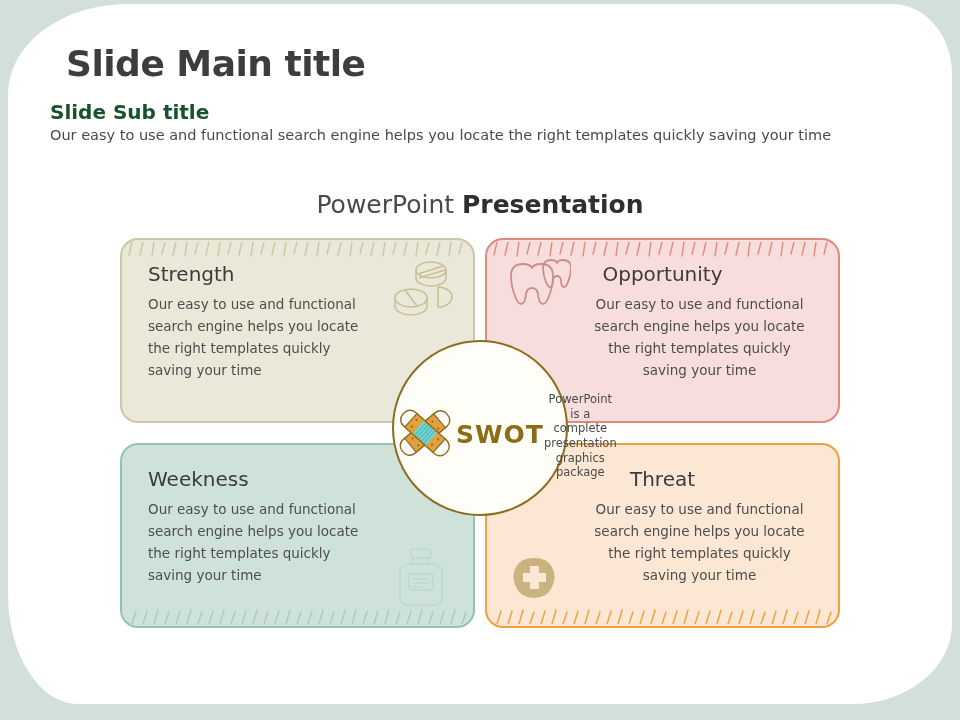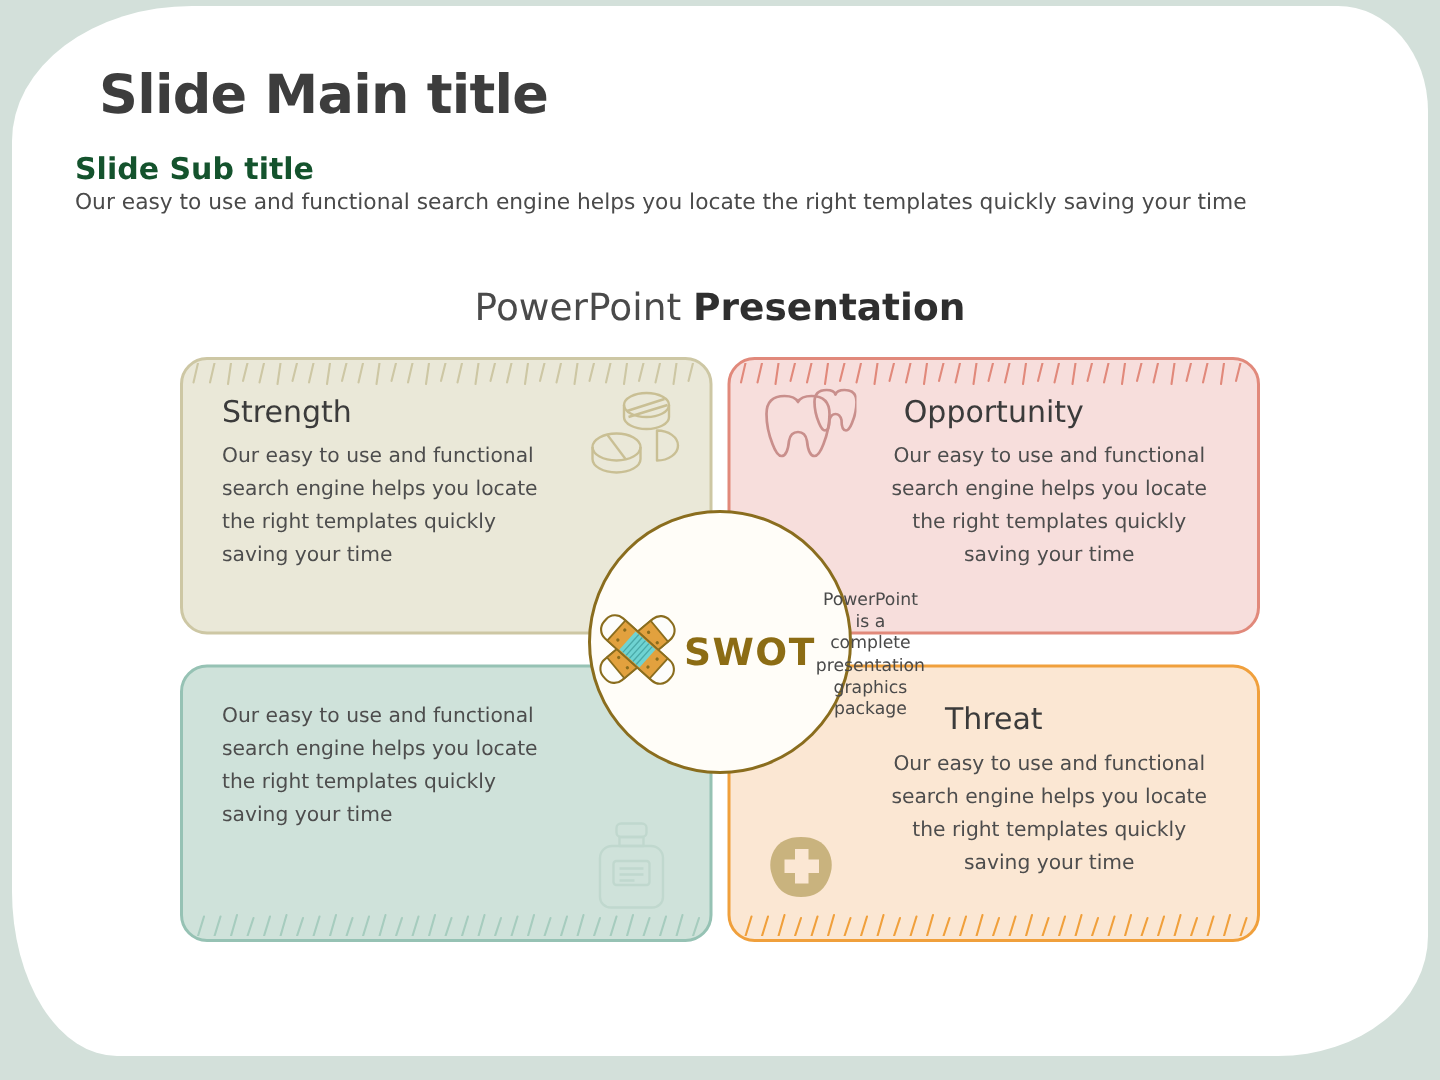--- a/index.html
+++ b/index.html
@@ -340,20 +340,21 @@
       <div class="card-icon" id="icon-bottle">
         <svg width="52" height="62" viewBox="0 0 52 62" fill="none" stroke="#c0d8ce" stroke-width="1.6" stroke-linejoin="round">
           <rect x="16" y="3" width="20" height="9" rx="3"></rect>
           <rect x="18" y="12" width="16" height="6"></rect>
           <path d="M13 18 h26 a8 8 0 0 1 8 8 v26 a7 7 0 0 1 -7 7 h-28 a7 7 0 0 1 -7 -7 v-26 a8 8 0 0 1 8 -8z"></path>
           <rect x="14" y="28" width="24" height="16" rx="2"></rect>
           <path d="M18 33 h16 M18 37 h16 M18 41 h10"></path>
         </svg>
       </div>
       <div class="card-inner">
+        <div class="card-title">Weekness</div>
         <p class="card-body">Our easy to use and functional search engine helps you locate the right templates quickly saving your time</p>
       </div>
     </div>
 
     <div class="card right" id="card-threat">
       <div class="hatch bottom">
         <svg width="355" height="16" viewBox="0 0 355 16" preserveAspectRatio="none">
           <g stroke="#f0a03c" stroke-width="1.4" stroke-linecap="round" fill="none">
             <path d="M10 16 L14 3"></path>
               <path d="M21 16 L25 3"></path>

